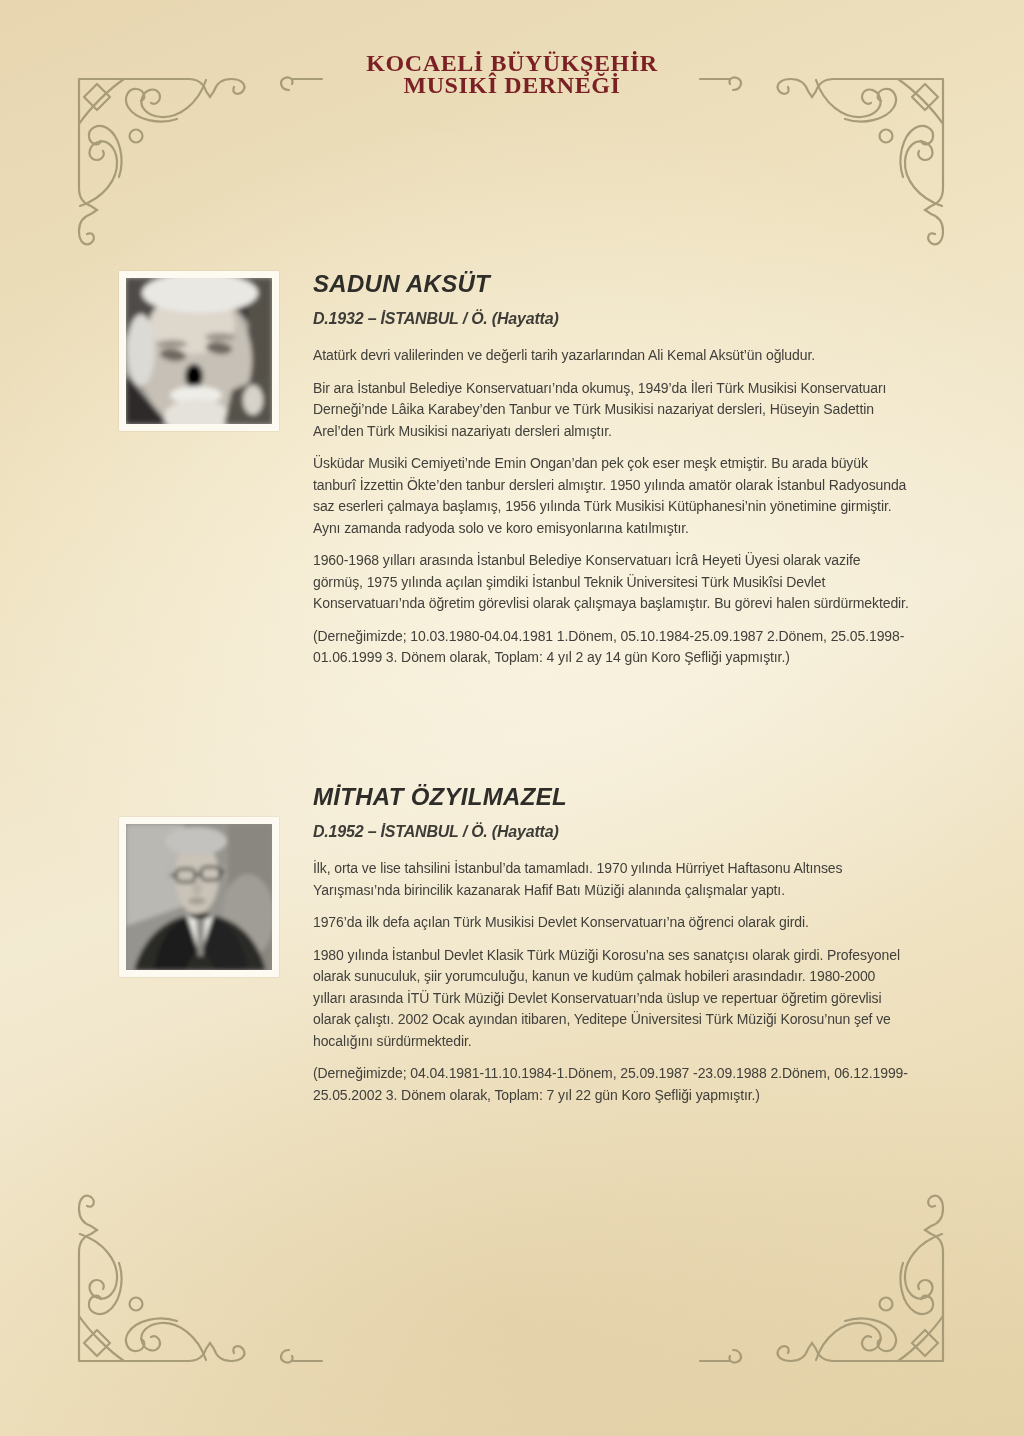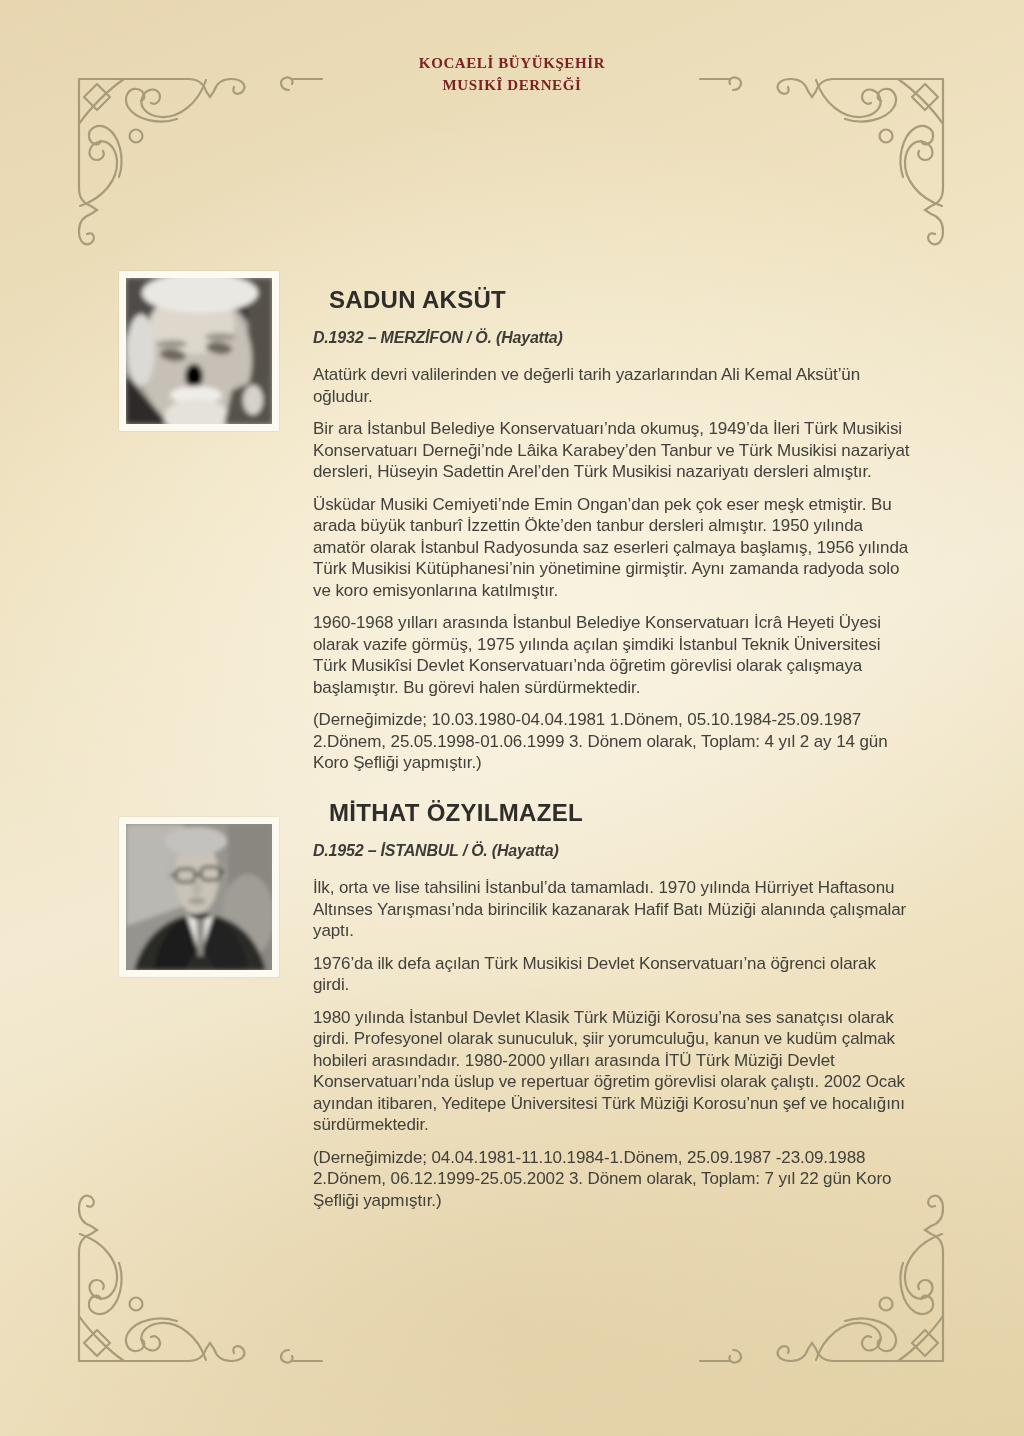--- a/index.html
+++ b/index.html
@@ -8,49 +8,49 @@
     position:relative;width:1024px;height:1436px;margin:0 auto;overflow:hidden;
     background:
       radial-gradient(ellipse 820px 640px at 52% 40%, rgba(255,253,242,0.55) 0%, rgba(255,253,242,0) 72%),
       radial-gradient(ellipse 900px 500px at 50% 92%, rgba(214,192,146,0.35) 0%, rgba(214,192,146,0) 70%),
       linear-gradient(158deg,#e7d6b0 0%,#efe2c0 30%,#f3ead2 52%,#eee0bd 76%,#e4d2a8 100%);
   }
   
   .org-header{
     position:absolute;top:52px;left:0;width:100%;text-align:center;
     font-family:"Liberation Serif",serif;font-weight:bold;
-    color:#7b2125;font-size:15px;line-height:22px;letter-spacing:0.6px;
+    color:#7b2125;font-size:24px;line-height:22px;letter-spacing:0.6px;
   }
   
   .corner{position:absolute;width:250px;height:185px;color:#a89c78;}
   .corner.tl{top:76px;left:76px;}
   .corner.tr{top:76px;right:78px;transform:scaleX(-1);}
   .corner.bl{bottom:72px;left:76px;transform:scaleY(-1);}
   .corner.br{bottom:72px;right:78px;transform:scale(-1,-1);}
   
   .photo{
     position:absolute;left:119px;margin:0;width:146px;height:146px;
     padding:7px;background:#fdfaf1;box-shadow:0 0 1px rgba(120,100,60,0.4);
   }
   .photo svg{display:block;width:146px;height:146px;}
   .photo.p1{top:271px;}
   .photo.p2{top:817px;}
   
   .bio{position:absolute;left:313px;width:597px;color:#42403b;}
   .bio.b1{top:271px;}
   .bio.b2{top:784px;}
   .bio h2{
-    margin:16px;font-size:24px;line-height:26px;font-weight:bold;
-    letter-spacing:0.3px;color:#2f2d29;
+    margin:0;font-size:24px;line-height:26px;font-weight:bold;
+    letter-spacing:0.3px;color:#2f2d29;font-style:italic;
   }
   .lifeline{
     margin:13px 0 0;font-size:16px;font-weight:bold;font-style:italic;
     letter-spacing:-0.2px;color:#3e3c37;
   }
-  .bio p.para{margin:11px 0 0;font-size:17px;line-height:21.5px;letter-spacing:-0.1px;}
+  .bio p.para{margin:11px 0 0;font-size:14px;line-height:21.5px;letter-spacing:-0.1px;}
   .bio p.para.first{margin-top:17px;}
 </style>
 </head>
 <body>
 
 <div class="page">
 
   <svg width="0" height="0" style="position:absolute" aria-hidden="true">
     <defs>
       <g id="arm-core" fill="none" stroke="currentColor" stroke-width="2.2" stroke-linecap="round">
@@ -121,21 +121,21 @@
         <ellipse cx="70" cy="117" rx="26" ry="9" fill="#efede8"></ellipse>
         <ellipse cx="71" cy="139" rx="33" ry="18" fill="#e5e2db"></ellipse>
         <path d="M106,112 L146,96 V146 H98 Z" fill="#57534c"></path>
         <ellipse cx="127" cy="122" rx="10" ry="15" fill="#d7d3ca"></ellipse>
       </g>
     </svg>
   </figure>
 
   <section class="bio b1">
     <h2>SADUN AKSÜT</h2>
-    <p class="lifeline">D.1932 – MERZİFON / Ö. (Hayatta)</p>
+    <p class="lifeline">D.1932 – İSTANBUL / Ö. (Hayatta)</p>
     <p class="para first">Atatürk devri valilerinden ve değerli tarih yazarlarından Ali Kemal Aksüt’ün oğludur.</p>
     <p class="para">Bir ara İstanbul Belediye Konservatuarı’nda okumuş, 1949’da İleri Türk Musikisi Konservatuarı Derneği’nde Lâika Karabey’den Tanbur ve Türk Musikisi nazariyat dersleri, Hüseyin Sadettin Arel’den Türk Musikisi nazariyatı dersleri almıştır.</p>
     <p class="para">Üsküdar Musiki Cemiyeti’nde Emin Ongan’dan pek çok eser meşk etmiştir. Bu arada büyük tanburî İzzettin Ökte’den tanbur dersleri almıştır. 1950 yılında amatör olarak İstanbul Radyosunda saz eserleri çalmaya başlamış, 1956 yılında Türk Musikisi Kütüphanesi’nin yönetimine girmiştir. Aynı zamanda radyoda solo ve koro emisyonlarına katılmıştır.</p>
     <p class="para">1960-1968 yılları arasında İstanbul Belediye Konservatuarı İcrâ Heyeti Üyesi olarak vazife görmüş, 1975 yılında açılan şimdiki İstanbul Teknik Üniversitesi Türk Musikîsi Devlet Konservatuarı’nda öğretim görevlisi olarak çalışmaya başlamıştır. Bu görevi halen sürdürmektedir.</p>
     <p class="para">(Derneğimizde; 10.03.1980-04.04.1981 1.Dönem, 05.10.1984-25.09.1987 2.Dönem, 25.05.1998-01.06.1999 3. Dönem olarak, Toplam: 4 yıl 2 ay 14 gün Koro Şefliği yapmıştır.)</p>
   </section>
 
   <figure class="photo p2">
     <svg viewBox="0 0 146 146">
       <defs>

